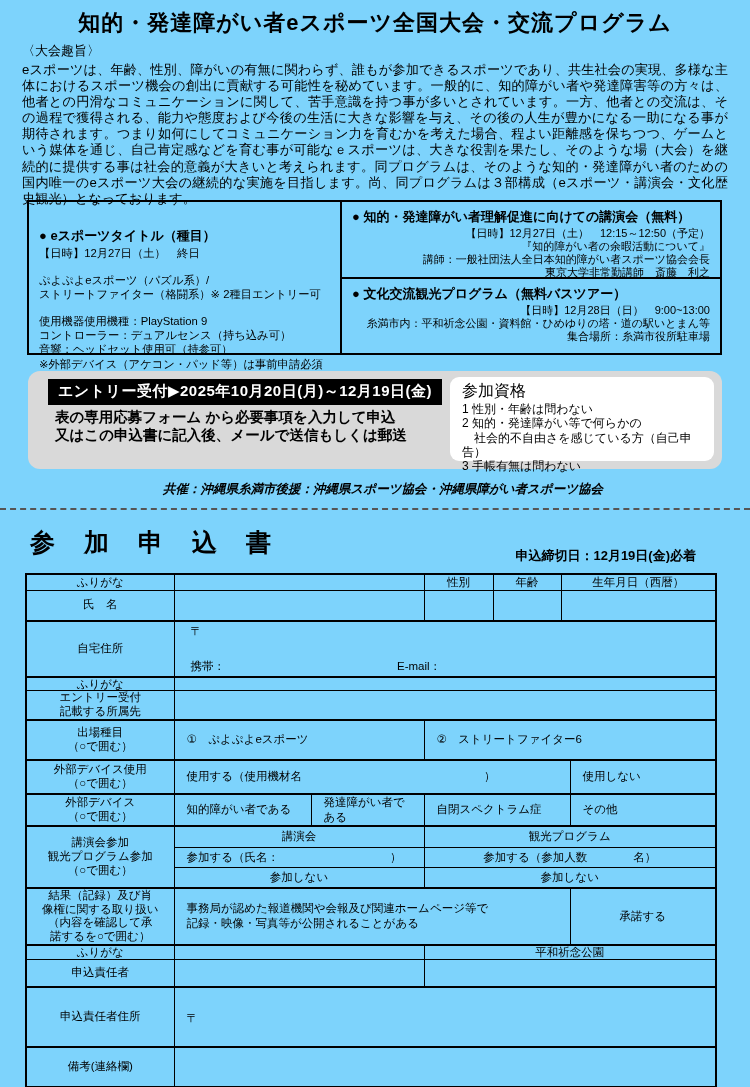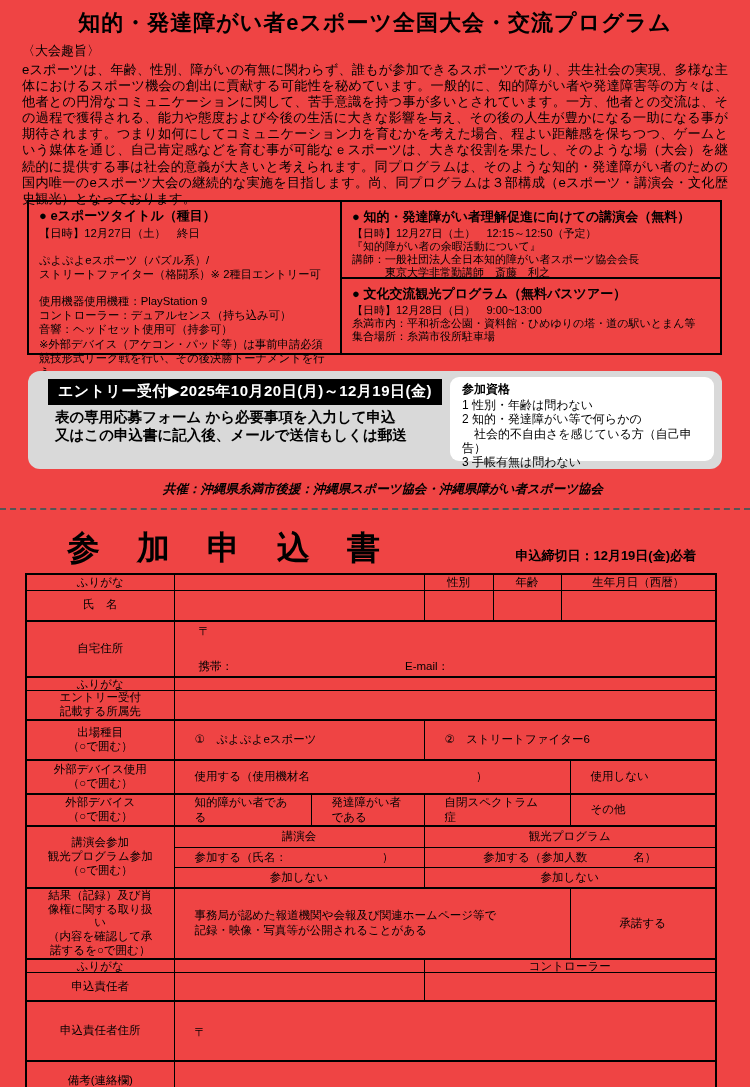--- a/index.html
+++ b/index.html
@@ -1,60 +1,60 @@
 <!DOCTYPE html>
 <html><head>
 <meta charset="utf-8">
 <style>
   html,body { margin:0; padding:0; background:#fff; }
   body { width:750px; height:1087px; font-family:"Liberation Sans","DejaVu Sans",sans-serif; color:#000; }
-  .page { position:relative; width:750px; height:1087px; overflow:hidden; background:#ef4444; }
+  .page { position:relative; width:750px; height:1087px; overflow:hidden; background:#7dd3fc; }
   .ml { white-space:pre-line; }
 
   .page-title { position:absolute; top:8px; left:0; width:750px; text-align:center;
     font-size:22px; font-weight:bold; letter-spacing:1px; }
 
   .overview { position:absolute; top:42px; left:22px; width:706px; }
   .overview-heading { font-size:13px; margin-bottom:2px; }
   .overview-body { font-size:13.2px; line-height:16.1px; text-align:justify; }
 
   .info-boxes { position:absolute; top:200px; left:27px; width:695px; height:155px;
     border:2px solid #000; display:flex; box-sizing:border-box; }
-  .box-left { width:313px; border-right:2px solid #000; box-sizing:border-box; padding:5px 10px; }
+  .box-left { width:313px; border-right:2px solid #000; box-sizing:border-box; padding:25px 10px; }
   .box-right { flex:1; display:flex; flex-direction:column; }
   .box-rt { height:77px; border-bottom:2px solid #000; box-sizing:border-box; padding:6px 10px; }
   .box-rb { flex:1; padding:6px 10px; }
   .box-title { font-size:13px; font-weight:bold; margin-bottom:1px; }
   .box-text { font-size:11.3px; line-height:14.1px; }
-  .box-right .box-text { font-size:11px; line-height:13px; }
+  .box-right .box-text { font-size:11px; line-height:13px;text-align:right; }
   .box-gap { height:13px; }
 
   .entry-panel { position:absolute; top:371px; left:28px; width:694px; height:98px;
     background:#d9d9d9; border-radius:12px; }
   .entry-banner { position:absolute; top:8px; left:20px; background:#000; color:#fff;
     font-size:15px; font-weight:bold; padding:3px 10px 4px 10px; letter-spacing:0.5px; }
   .entry-howto { position:absolute; top:37px; left:27px; font-size:14.5px; font-weight:bold; line-height:18px; }
   .entry-notes { position:absolute; top:74px; left:27px; font-size:11.5px; line-height:15px; }
   .qual-box { position:absolute; top:6px; right:8px; width:252px; height:80px;
     background:#fff; border-radius:9px; padding:4px 0 0 12px; box-sizing:content-box; }
-  .qual-title { font-size:12px; font-weight:bold; }
+  .qual-title { font-size:16px; font-weight:normal; }
   .qual-items { font-size:12px; line-height:14.3px; }
 
   .organizers { position:absolute; top:481px; left:8px; width:750px; text-align:center;
     font-size:12.5px; font-weight:bold;font-style:italic; }
 
   .cut-line { position:absolute; top:508px; left:0; width:750px; border-top:2px dashed #555; }
 
-  .form-title { position:absolute; top:526px; left:30px; font-size:33px; font-weight:bold; letter-spacing:2px;margin-left:37px; }
+  .form-title { position:absolute; top:526px; left:30px; font-size:25px; font-weight:bold; letter-spacing:2px; }
   .form-deadline { position:absolute; top:547px; left:441px; width:255px; text-align:right;
     font-size:13px; font-weight:bold; }
 
   table.app { position:absolute; top:573px; left:25px; width:690px;
     border-collapse:collapse; table-layout:fixed; }
-  table.app td { border:1px solid #000; padding:0 20px; font-size:11.5px; vertical-align:middle;
+  table.app td { border:1px solid #000; padding:0 12px; font-size:11.5px; vertical-align:middle;
     overflow:hidden; }
   table.app { border:2px solid #000; }
   tr.thick td { border-top-width:2px; }
   td.lbl { text-align:center; white-space:pre-line; font-size:10.5px; line-height:1.2; }
   td.sm { font-size:9px; text-align:center; line-height:1.1; }
   td.hdr { text-align:center; font-size:9.5px; }
   td.ev { font-size:14px; padding-left:14px; }
   .flexcell { display:flex; justify-content:space-between; align-items:center; }
   td.ctr { text-align:center; }
   .addr-wrap { display:flex; flex-direction:column; justify-content:space-between; height:50px; padding:2px 4px; }
@@ -224,21 +224,21 @@
 像権に関する取り扱い
 （内容を確認して承
 諾するを○で囲む）</td>
         <td class="rights-txt" colspan="5">事務局が認めた報道機関や会報及び関連ホームページ等で
 記録・映像・写真等が公開されることがある</td>
         <td class="ctr">承諾する</td>
       </tr>
       <tr style="height:13px" class="thick">
         <td class="lbl sm">ふりがな</td>
         <td colspan="2"></td>
-        <td class="sm" colspan="4">コントローラー</td>
+        <td class="sm" colspan="4">平和祈念公園</td>
       </tr>
       <tr style="height:28px">
         <td class="lbl">申込責任者</td>
         <td colspan="2"></td>
         <td colspan="4"></td>
       </tr>
       <tr style="height:60px" class="thick">
         <td class="lbl">申込責任者住所</td>
         <td class="pm" colspan="6">
           <div class="pm-inner">〒</div>

